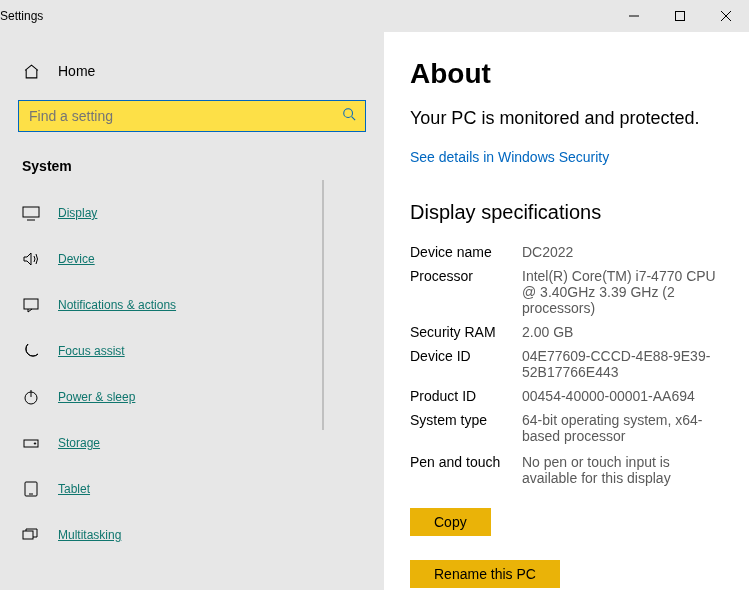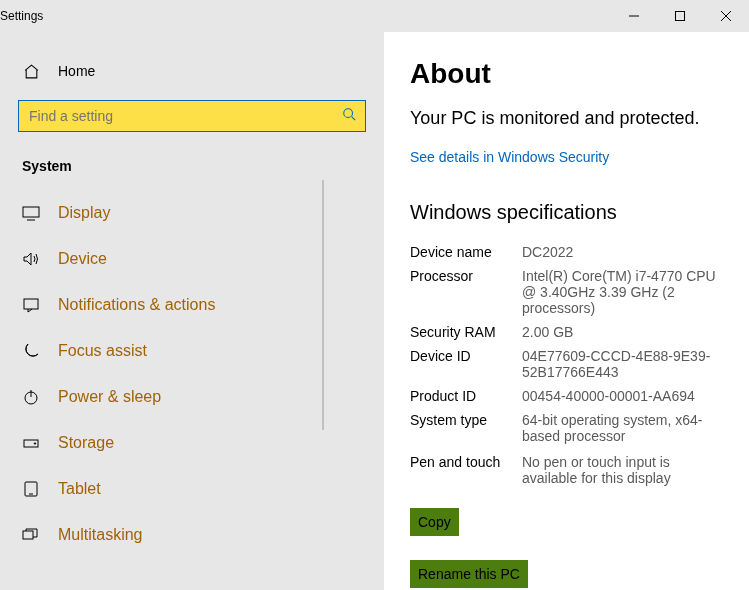--- a/index.html
+++ b/index.html
@@ -85,23 +85,24 @@
       font-weight: 600;
       font-size: 14px;
       padding: 8px 0 16px 22px;
       color: #000;
     }
     .nav-item {
       display: flex;
       align-items: center;
       gap: 18px;
       padding: 14px 0 14px 22px;
-      font-size: 16px;
-      color: #a16207;
+      font-size: 12px;
+      color: #0f766e;
       cursor: default;
+      text-decoration: underline;
     }
     .nav-icon {
       width: 18px;
       height: 18px;
       display: flex;
       align-items: center;
       justify-content: center;
       flex-shrink: 0;
     }
     .content {
@@ -149,23 +150,23 @@
     .spec-label {
       width: 112px;
       flex-shrink: 0;
       color: #000;
     }
     .spec-value {
       color: #5a5a5a;
       flex: 1;
     }
     .btn {
-      background: #4d7c0f;
+      background: #eab308;
       border: none;
-      padding: 6px 8px;
+      padding: 6px 24px;
       font-size: 14px;
       color: #000;
       margin-top: 14px;
       cursor: default;
       display: inline-block;
     }
     .btn-rename {
       margin-top: 24px;
     }
   </style>
@@ -301,21 +302,21 @@
 
   </div>
 
   <div class="scroll-indicator"></div>
 
   <div class="content">
     <h1 class="page-title">About</h1>
     <div class="status-text">Your PC is monitored and protected.</div>
     <a class="security-link">See details in Windows Security</a>
 
-    <h2 class="section-heading">Windows specifications</h2>
+    <h2 class="section-heading">Display specifications</h2>
 
     <div class="spec-row">
       <div class="spec-label">Device name</div>
       <div class="spec-value">DC2022</div>
     </div>
     <div class="spec-row">
       <div class="spec-label">Processor</div>
       <div class="spec-value">Intel(R) Core(TM) i7-4770 CPU @ 3.40GHz 3.39 GHz  (2 processors)</div>
     </div>
     <div class="spec-row">

